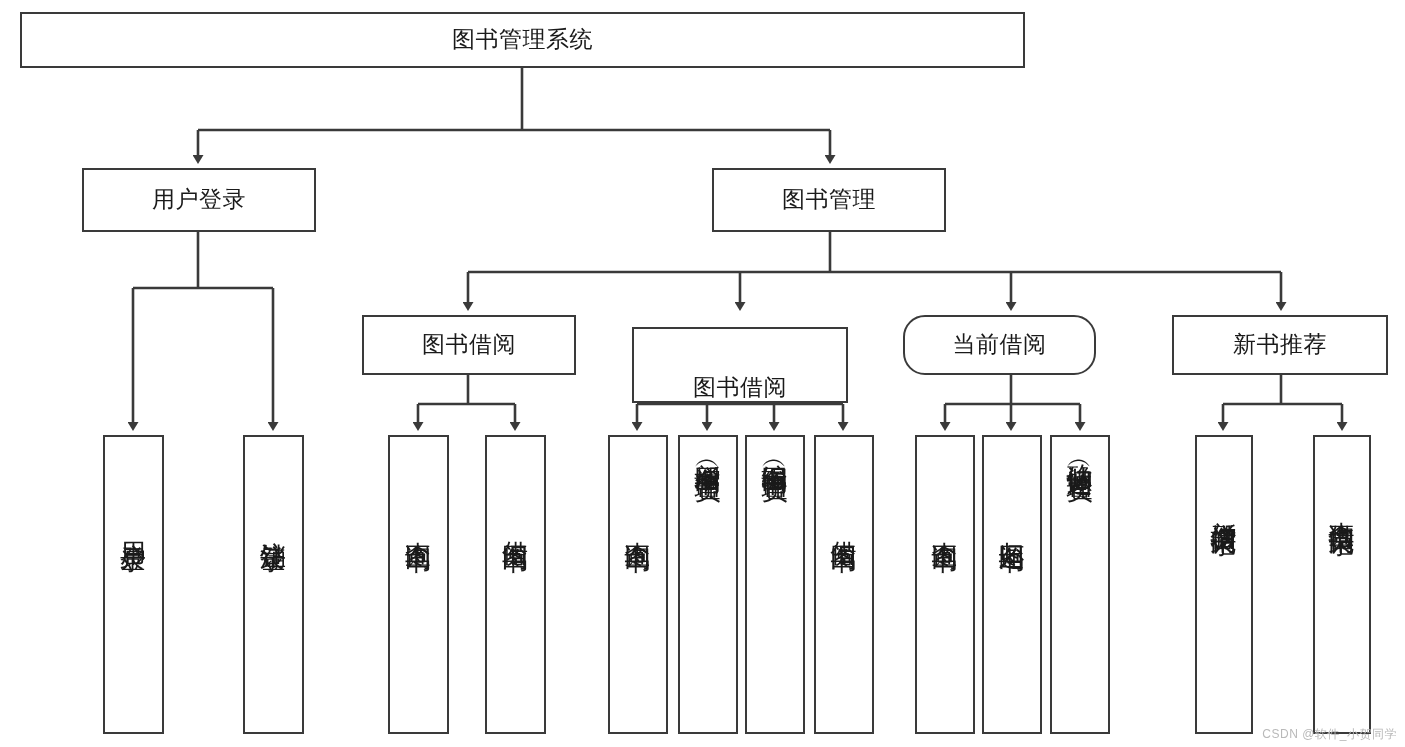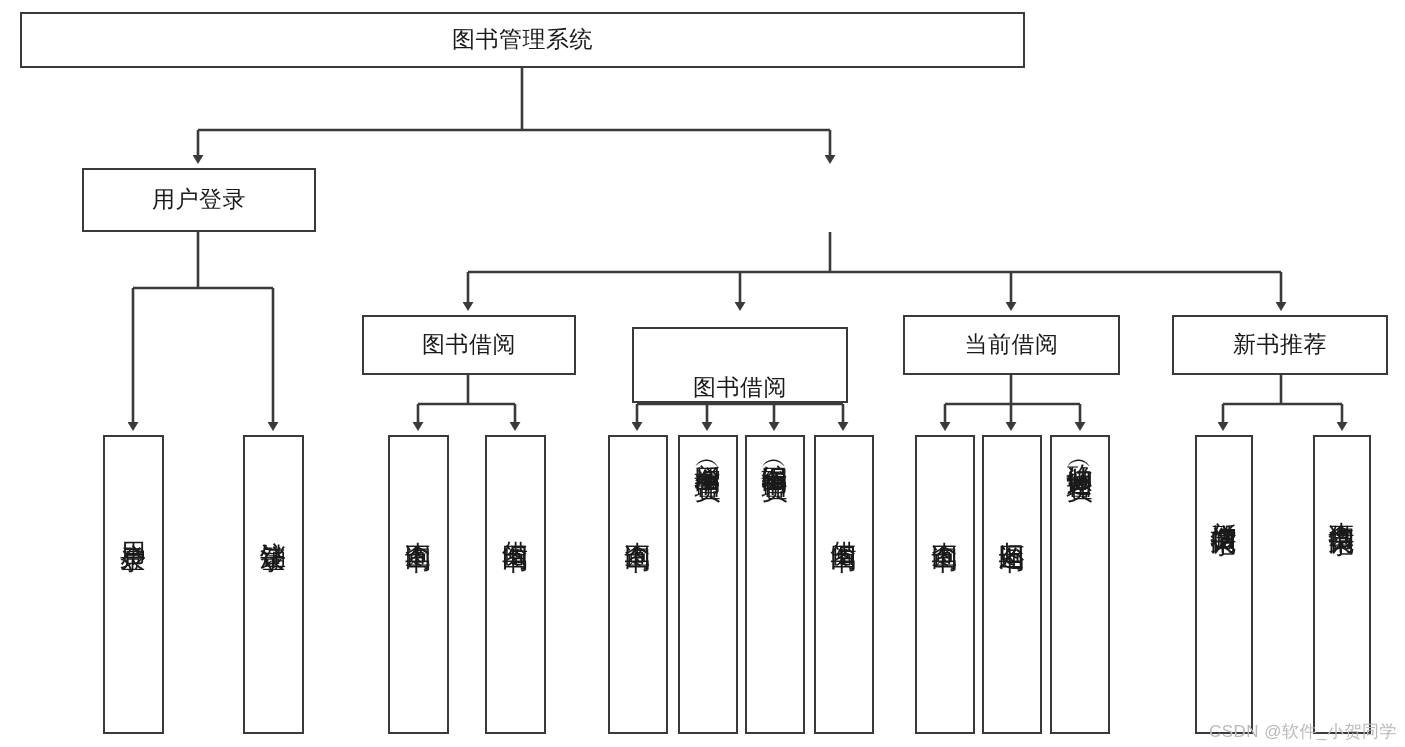--- a/index.html
+++ b/index.html
@@ -62,21 +62,21 @@
   .node.v.mid .node-label {
     margin-top: 78px;
   }
   .node.v.mid2 .node-label {
     margin-top: 58px;
   }
   .watermark {
     position: absolute;
     right: 8px;
     bottom: 4px;
-    font-size: 17px;
+    font-size: 12px;
     color: #b9b9b9;
     white-space: nowrap;
     z-index: 3;
     letter-spacing: 0.5px;
   }
 </style>
 </head>
 <body>
 
 <div id="canvas">
@@ -131,28 +131,31 @@
     </g>
   </svg>
 
   <div class="node h" style="left:20px; top:12px; width:1005px; height:56px;">
     <span class="node-label">图书管理系统</span>
   </div>
 
   <div class="node h" style="left:82px; top:168px; width:234px; height:64px;">
     <span class="node-label">用户登录</span>
   </div>
+  <div class="node h" style="left:712px; top:168px; width:234px; height:64px;">
+    <span class="node-label">图书管理</span>
+  </div>
 
   <div class="node h" style="left:362px; top:315px; width:214px; height:60px;">
     <span class="node-label">图书借阅</span>
   </div>
   <div class="node h" style="left:632px; top:327px; width:216px; height:76px;align-items:flex-end;">
     <span class="node-label">图书借阅</span>
   </div>
-  <div class="node h" style="left:903px; top:315px; width:217px; height:60px;">
+  <div class="node h" style="left:903px; top:315px; width:193px; height:60px;border-radius:22px;">
     <span class="node-label">当前借阅</span>
   </div>
   <div class="node h" style="left:1172px; top:315px; width:216px; height:60px;">
     <span class="node-label">新书推荐</span>
   </div>
 
   <div class="node v mid" style="left:103px; top:435px; width:61px; height:299px;">
     <span class="node-label">用户登录</span>
   </div>
   <div class="node v mid" style="left:243px; top:435px; width:61px; height:299px;">

